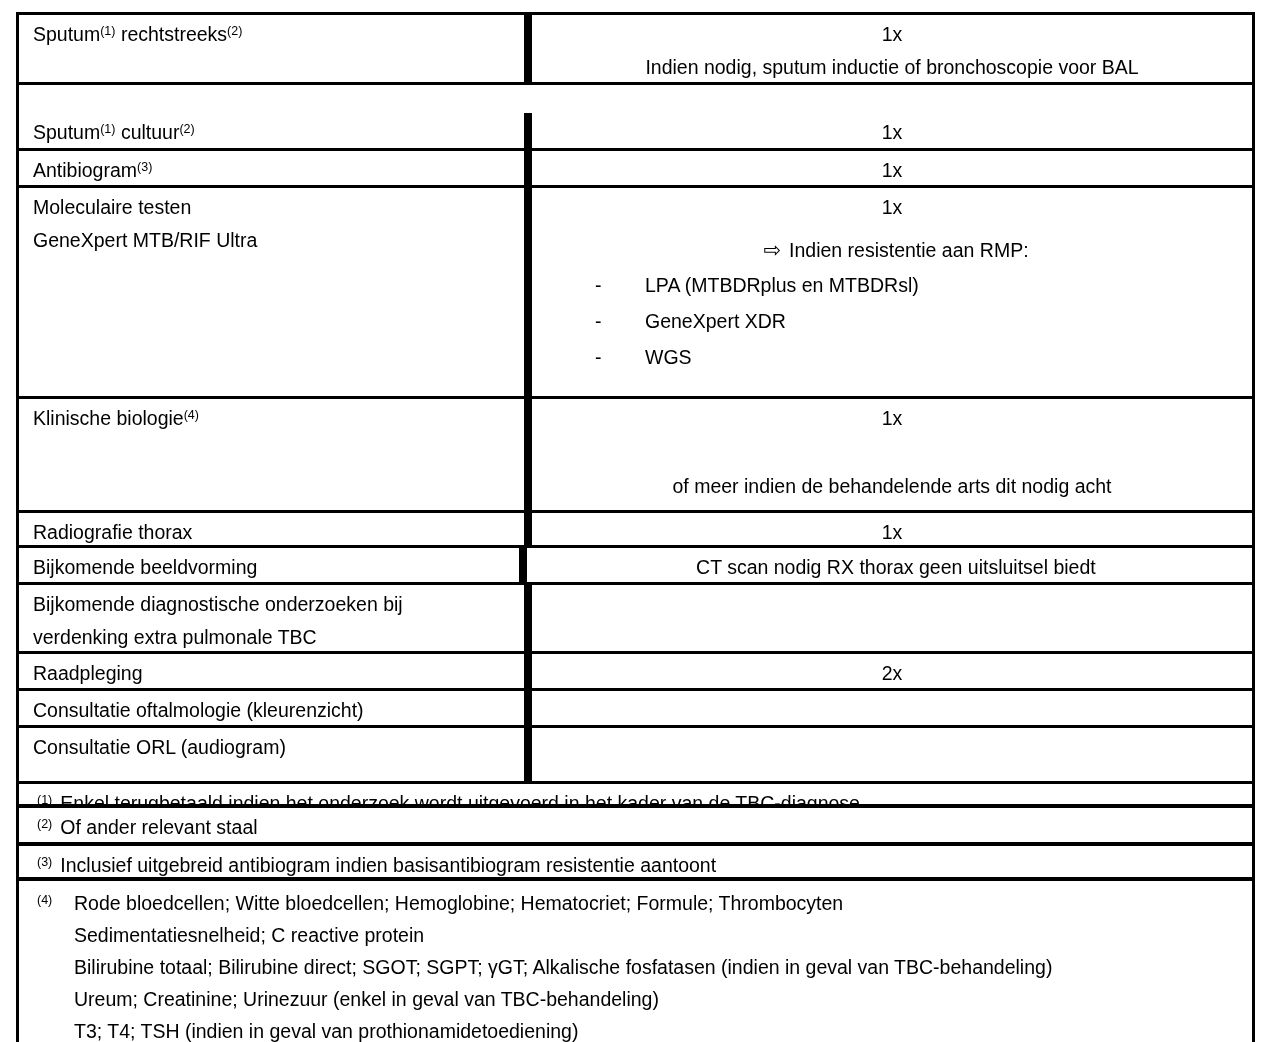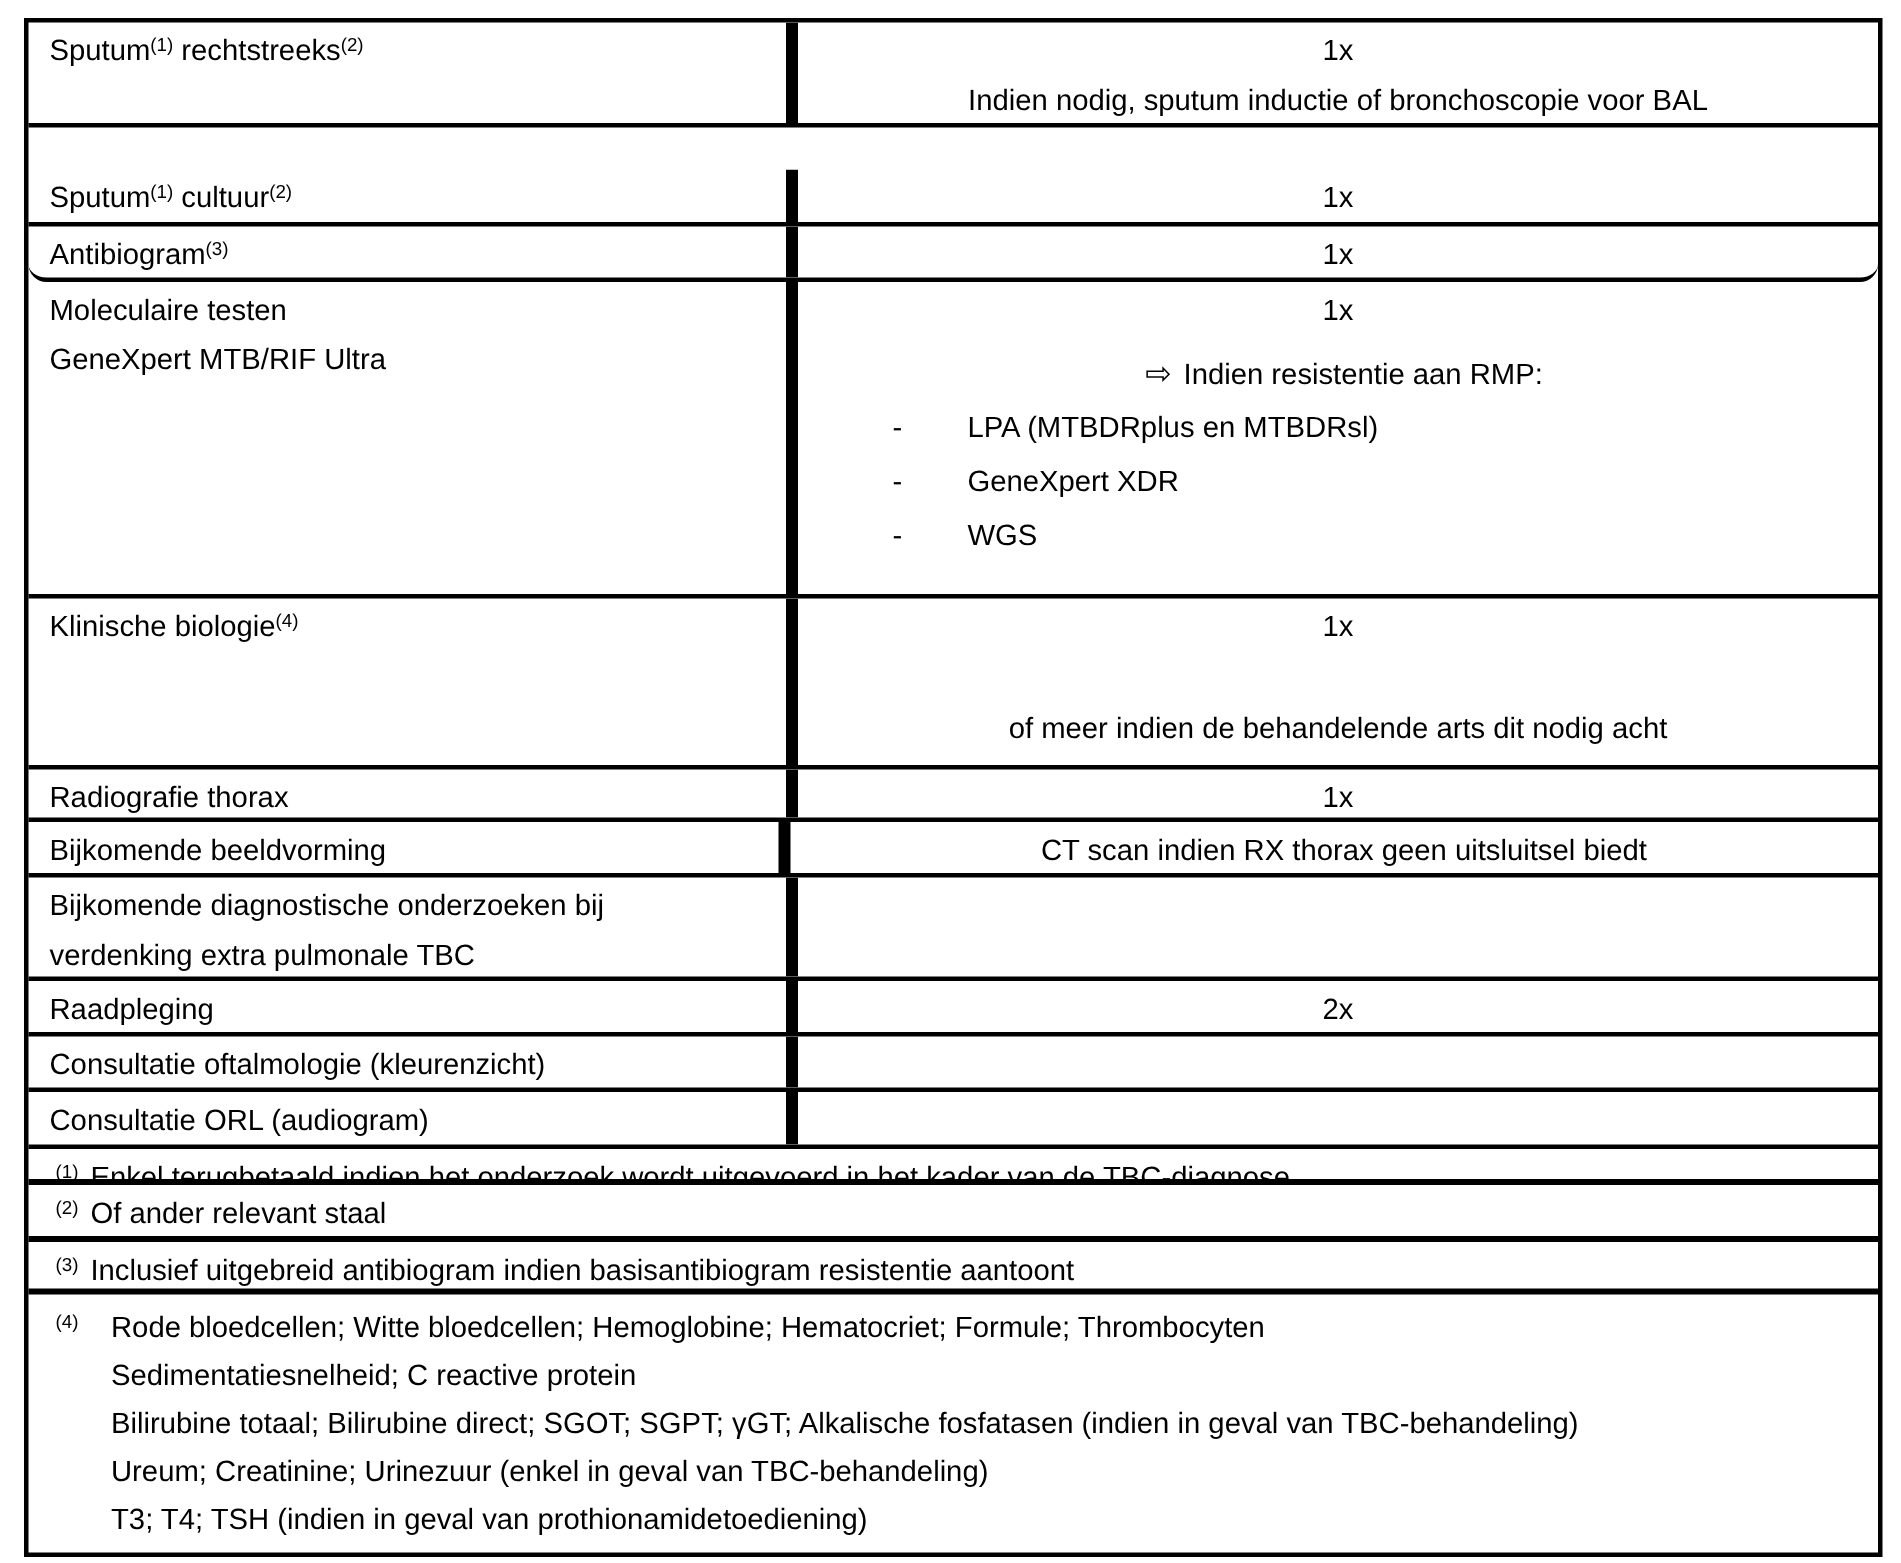--- a/index.html
+++ b/index.html
@@ -38,29 +38,29 @@
   .center { text-align: center; }
   .vcenter { padding-top: 3px; }
   sup {
     font-size: 12.5px;
     line-height: 0;
     vertical-align: 6px;
   }
   
   .r-sputum-direct   { height: 70px; }
   .r-sputum-culture  { height: 38px; margin-top: 28px; }
-  .r-antibiogram     { height: 37px; border-radius: 12px; }
+  .r-antibiogram     { height: 37px; }
   .r-molecular       { height: 211px; }
   .r-clinbio         { height: 114px; }
   .r-radio           { height: 35px; }
   .r-imaging         { height: 37px; gap: 13px; }
   .r-extradiag       { height: 69px; }
   .r-consult         { height: 37px; }
   .r-ophthalmo       { height: 37px; }
-  .r-orl             { height: 38px; }
+  .r-orl             { height: 56px; }
 
   .arrow-line {
     text-align: center;
     padding-left: 8px;
     margin-top: 9px;
   }
   .arrow-glyph { font-size: 21px; margin-right: 8px; }
   .bullet {
     text-align: left;
     padding-left: 63px;
@@ -146,21 +146,21 @@
   <div class="row r-radio">
     <div class="cell left">Radiografie thorax</div>
     <div class="cell right center vcenter">
       <div>1x</div>
     </div>
   </div>
 
   <div class="row r-imaging">
     <div class="cell left">Bijkomende beeldvorming</div>
     <div class="cell right center vcenter">
-      <div>CT scan indien RX thorax geen uitsluitsel biedt</div>
+      <div>CT scan nodig RX thorax geen uitsluitsel biedt</div>
     </div>
   </div>
 
   <div class="row r-extradiag">
     <div class="cell left">
       <div>Bijkomende diagnostische onderzoeken bij</div>
       <div>verdenking extra pulmonale TBC</div>
     </div>
     <div class="cell right center vcenter">
       <div></div>

